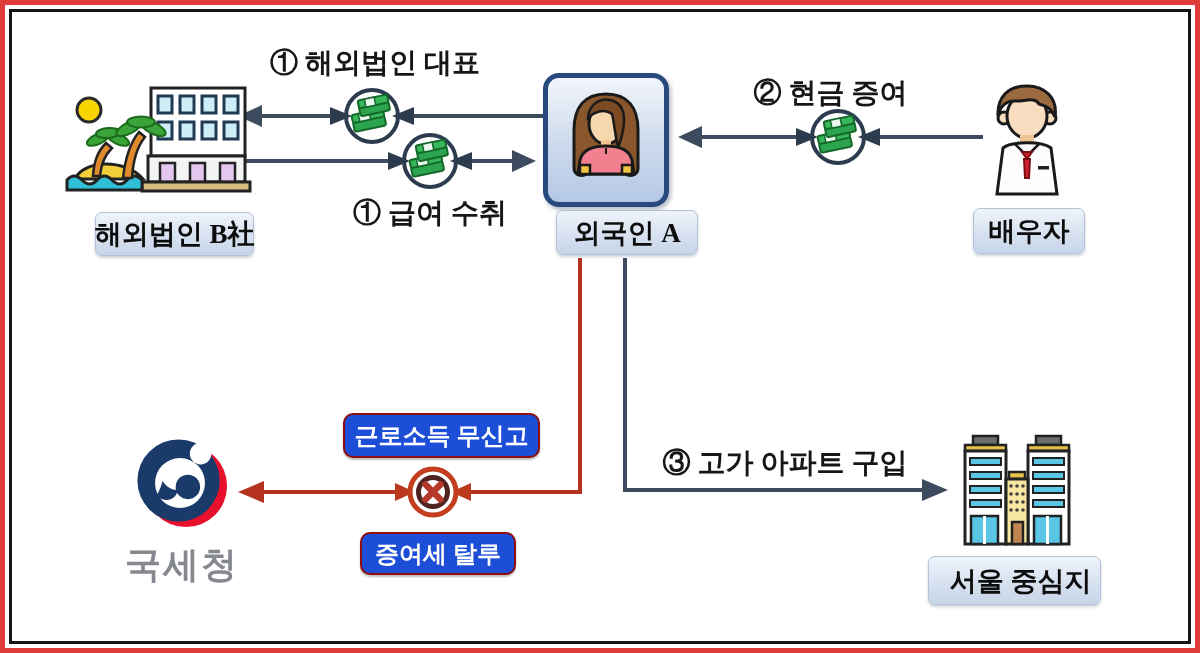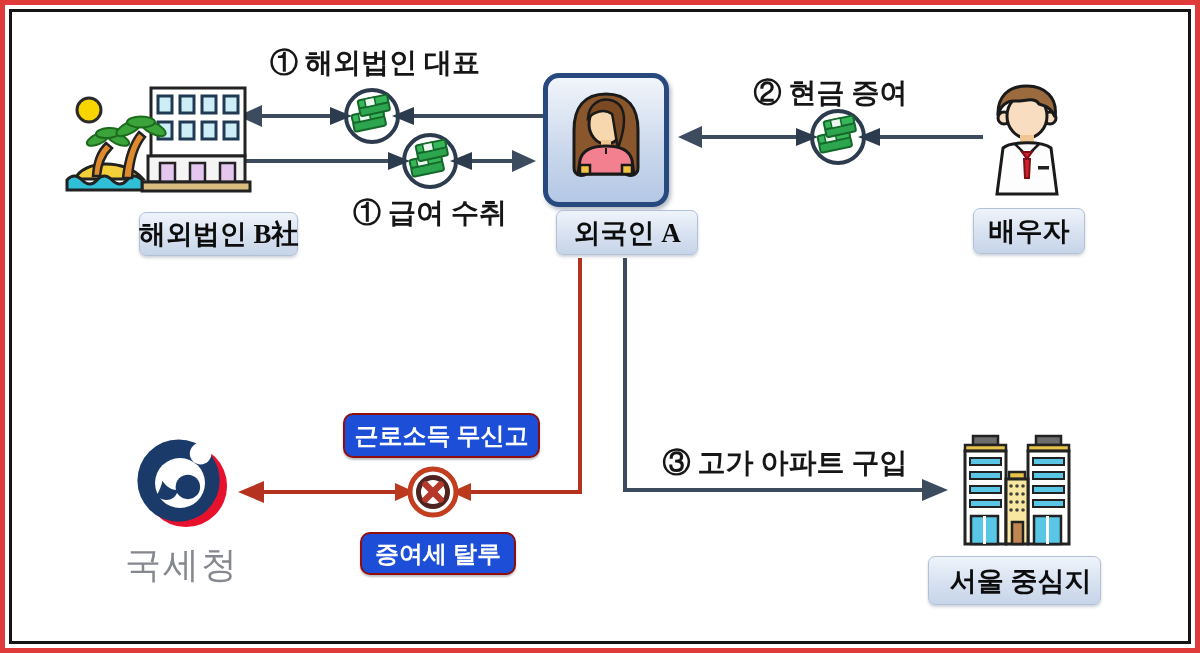--- a/index.html
+++ b/index.html
@@ -14,21 +14,21 @@
       border:1px solid #b2c1d6;border-radius:7px;box-shadow:0 2px 3px rgba(60,80,110,.25);
       font-weight:bold;font-size:27px;color:#0d0d0d;white-space:nowrap;}
   .flow-label{position:absolute;z-index:3;font-weight:bold;font-size:28px;color:#161616;
       text-align:center;white-space:nowrap;}
   .badge{position:absolute;z-index:4;display:flex;align-items:center;justify-content:center;
       background:#1d4ed8;border:2px solid #8f0f0f;border-radius:10px;color:#ffffff;
       font-weight:bold;font-size:24px;white-space:nowrap;box-shadow:0 2px 2px rgba(0,0,0,.25);}
   .avatar-box{position:absolute;z-index:2;width:116px;height:124px;border:5px solid #27497e;border-radius:16px;
       background:linear-gradient(180deg,#f1f5fb 0%,#ccd9ec 55%,#b4c8e5 100%);
       box-shadow:2px 3px 4px rgba(40,60,90,.35);display:flex;align-items:flex-end;justify-content:center;overflow:hidden;}
-  .nts-text{position:absolute;z-index:3;font-family:"Liberation Sans",sans-serif;font-weight:400;
+  .nts-text{position:absolute;z-index:3;font-family:"Liberation Sans",sans-serif;font-weight:700;
       font-size:36px;color:#85888e;letter-spacing:2px;text-align:center;}
 </style>
 </head>
 <body>
 
 <div class="stage">
   <div class="frame-outer"></div>
   <div class="frame-inner"></div>
 
   <svg class="connector" width="1200" height="653" viewBox="0 0 1200 653">
@@ -125,21 +125,21 @@
         <ellipse cx="45" cy="49" rx="12" ry="5" transform="rotate(-5 45 49)"></ellipse>
       </g>
       <path d="M 60,94 C 62,76 66,60 76,48 L 82,53 C 73,64 70,78 69,94 Z" fill="#e08a2e" stroke="#222222" stroke-width="2.5"></path>
       <g fill="#3aa33a" stroke="#1c6b1c" stroke-width="2">
         <ellipse cx="66" cy="44" rx="14" ry="5.5" transform="rotate(-28 66 44)"></ellipse>
         <ellipse cx="90" cy="44" rx="14" ry="5.5" transform="rotate(28 90 44)"></ellipse>
         <ellipse cx="78" cy="38" rx="14" ry="5.5"></ellipse>
       </g>
     </svg>
   </span>
-  <div class="node-label" style="left:95px;top:212px;width:157px;height:42px;margin-left:44px;">해외법인 B社</div>
+  <div class="node-label" style="left:95px;top:212px;width:157px;height:42px;">해외법인 B社</div>
 
   <div class="flow-label" style="left:255px;top:44px;width:240px;">① 해외법인 대표</div>
   <div class="flow-label" style="left:340px;top:194px;width:180px;">① 급여 수취</div>
 
   <div class="avatar-box" style="left:543px;top:73px;">
     <span>
       <svg width="100" height="110" viewBox="0 0 100 110">
         <path d="M 50,6 C 28,6 18,20 18,42 L 18,80 C 18,87 25,89 31,86 L 69,86 C 75,89 82,87 82,80 L 82,42 C 82,20 72,6 50,6 Z" fill="#8a562c" stroke="#1a1a1a" stroke-width="3"></path>
         <ellipse cx="50" cy="36" rx="17" ry="20" fill="#f7d7ad" stroke="#1a1a1a" stroke-width="3"></ellipse>
         <path d="M 32,30 C 33,16 44,10 54,12 C 64,14 68,22 68,32 C 68,44 64,54 62,60 C 59,46 58,34 56,26 C 48,20 38,24 32,30 Z" fill="#7c4a22" stroke="#1a1a1a" stroke-width="2.5"></path>

